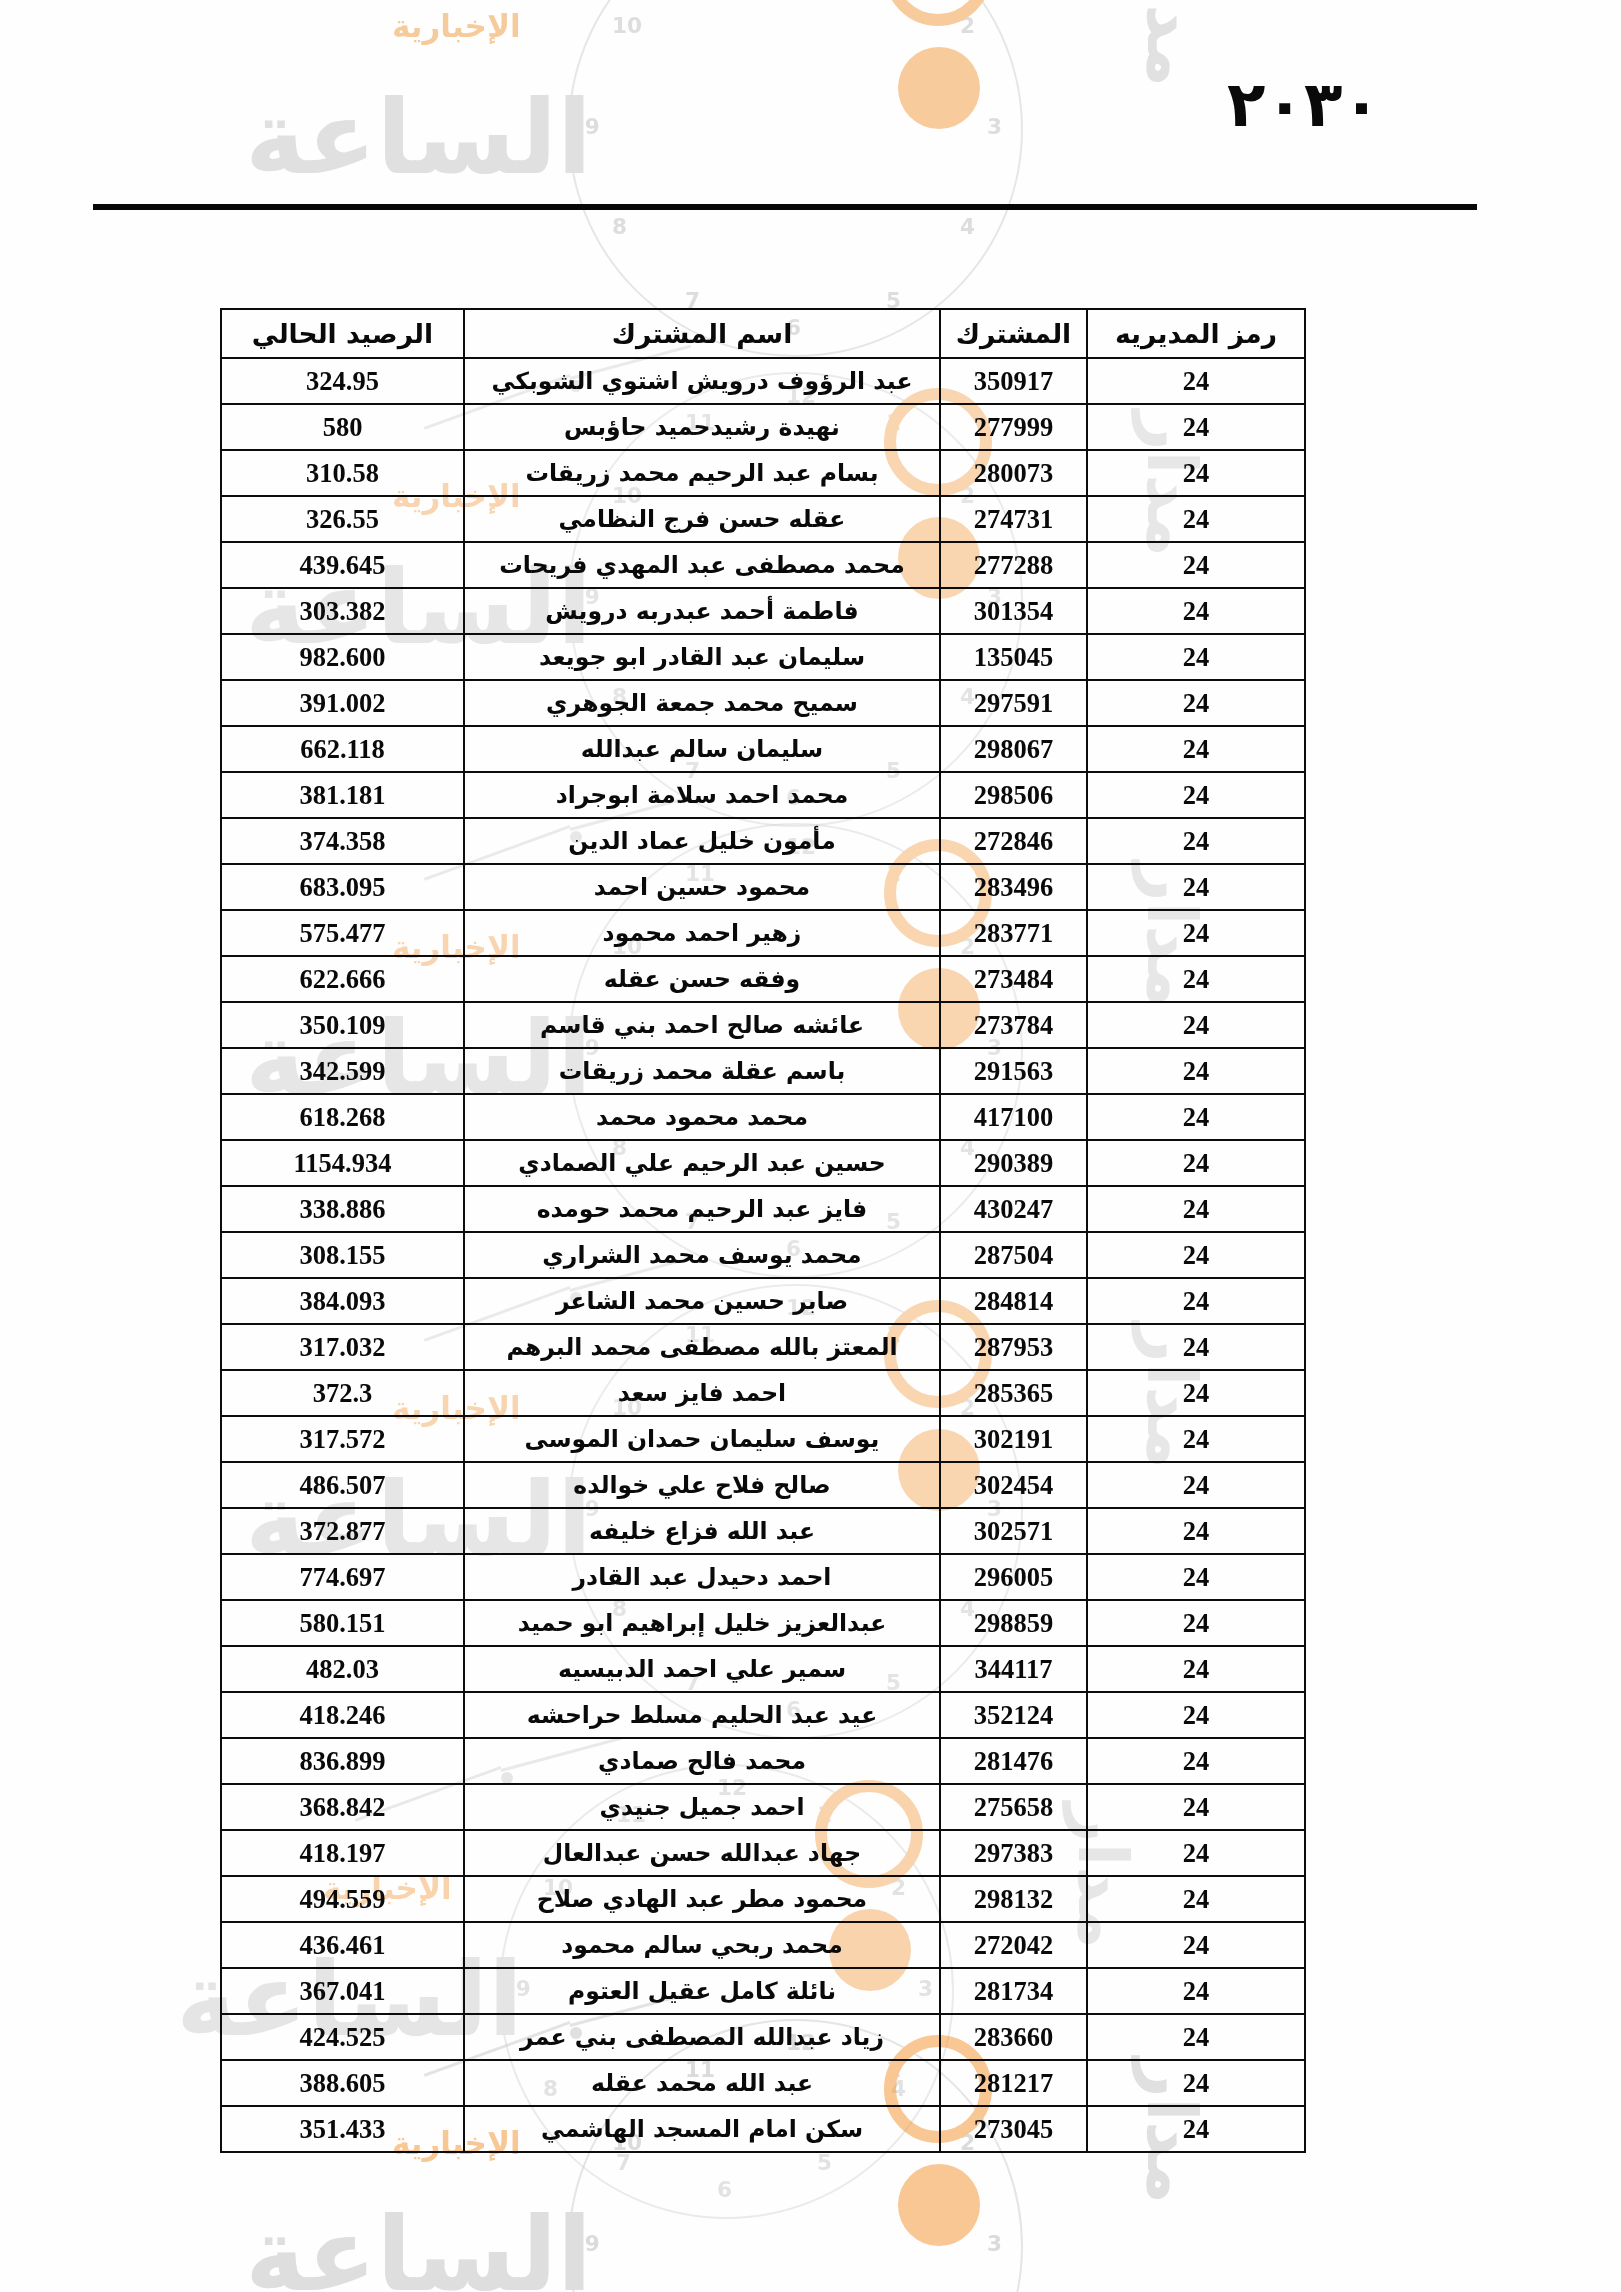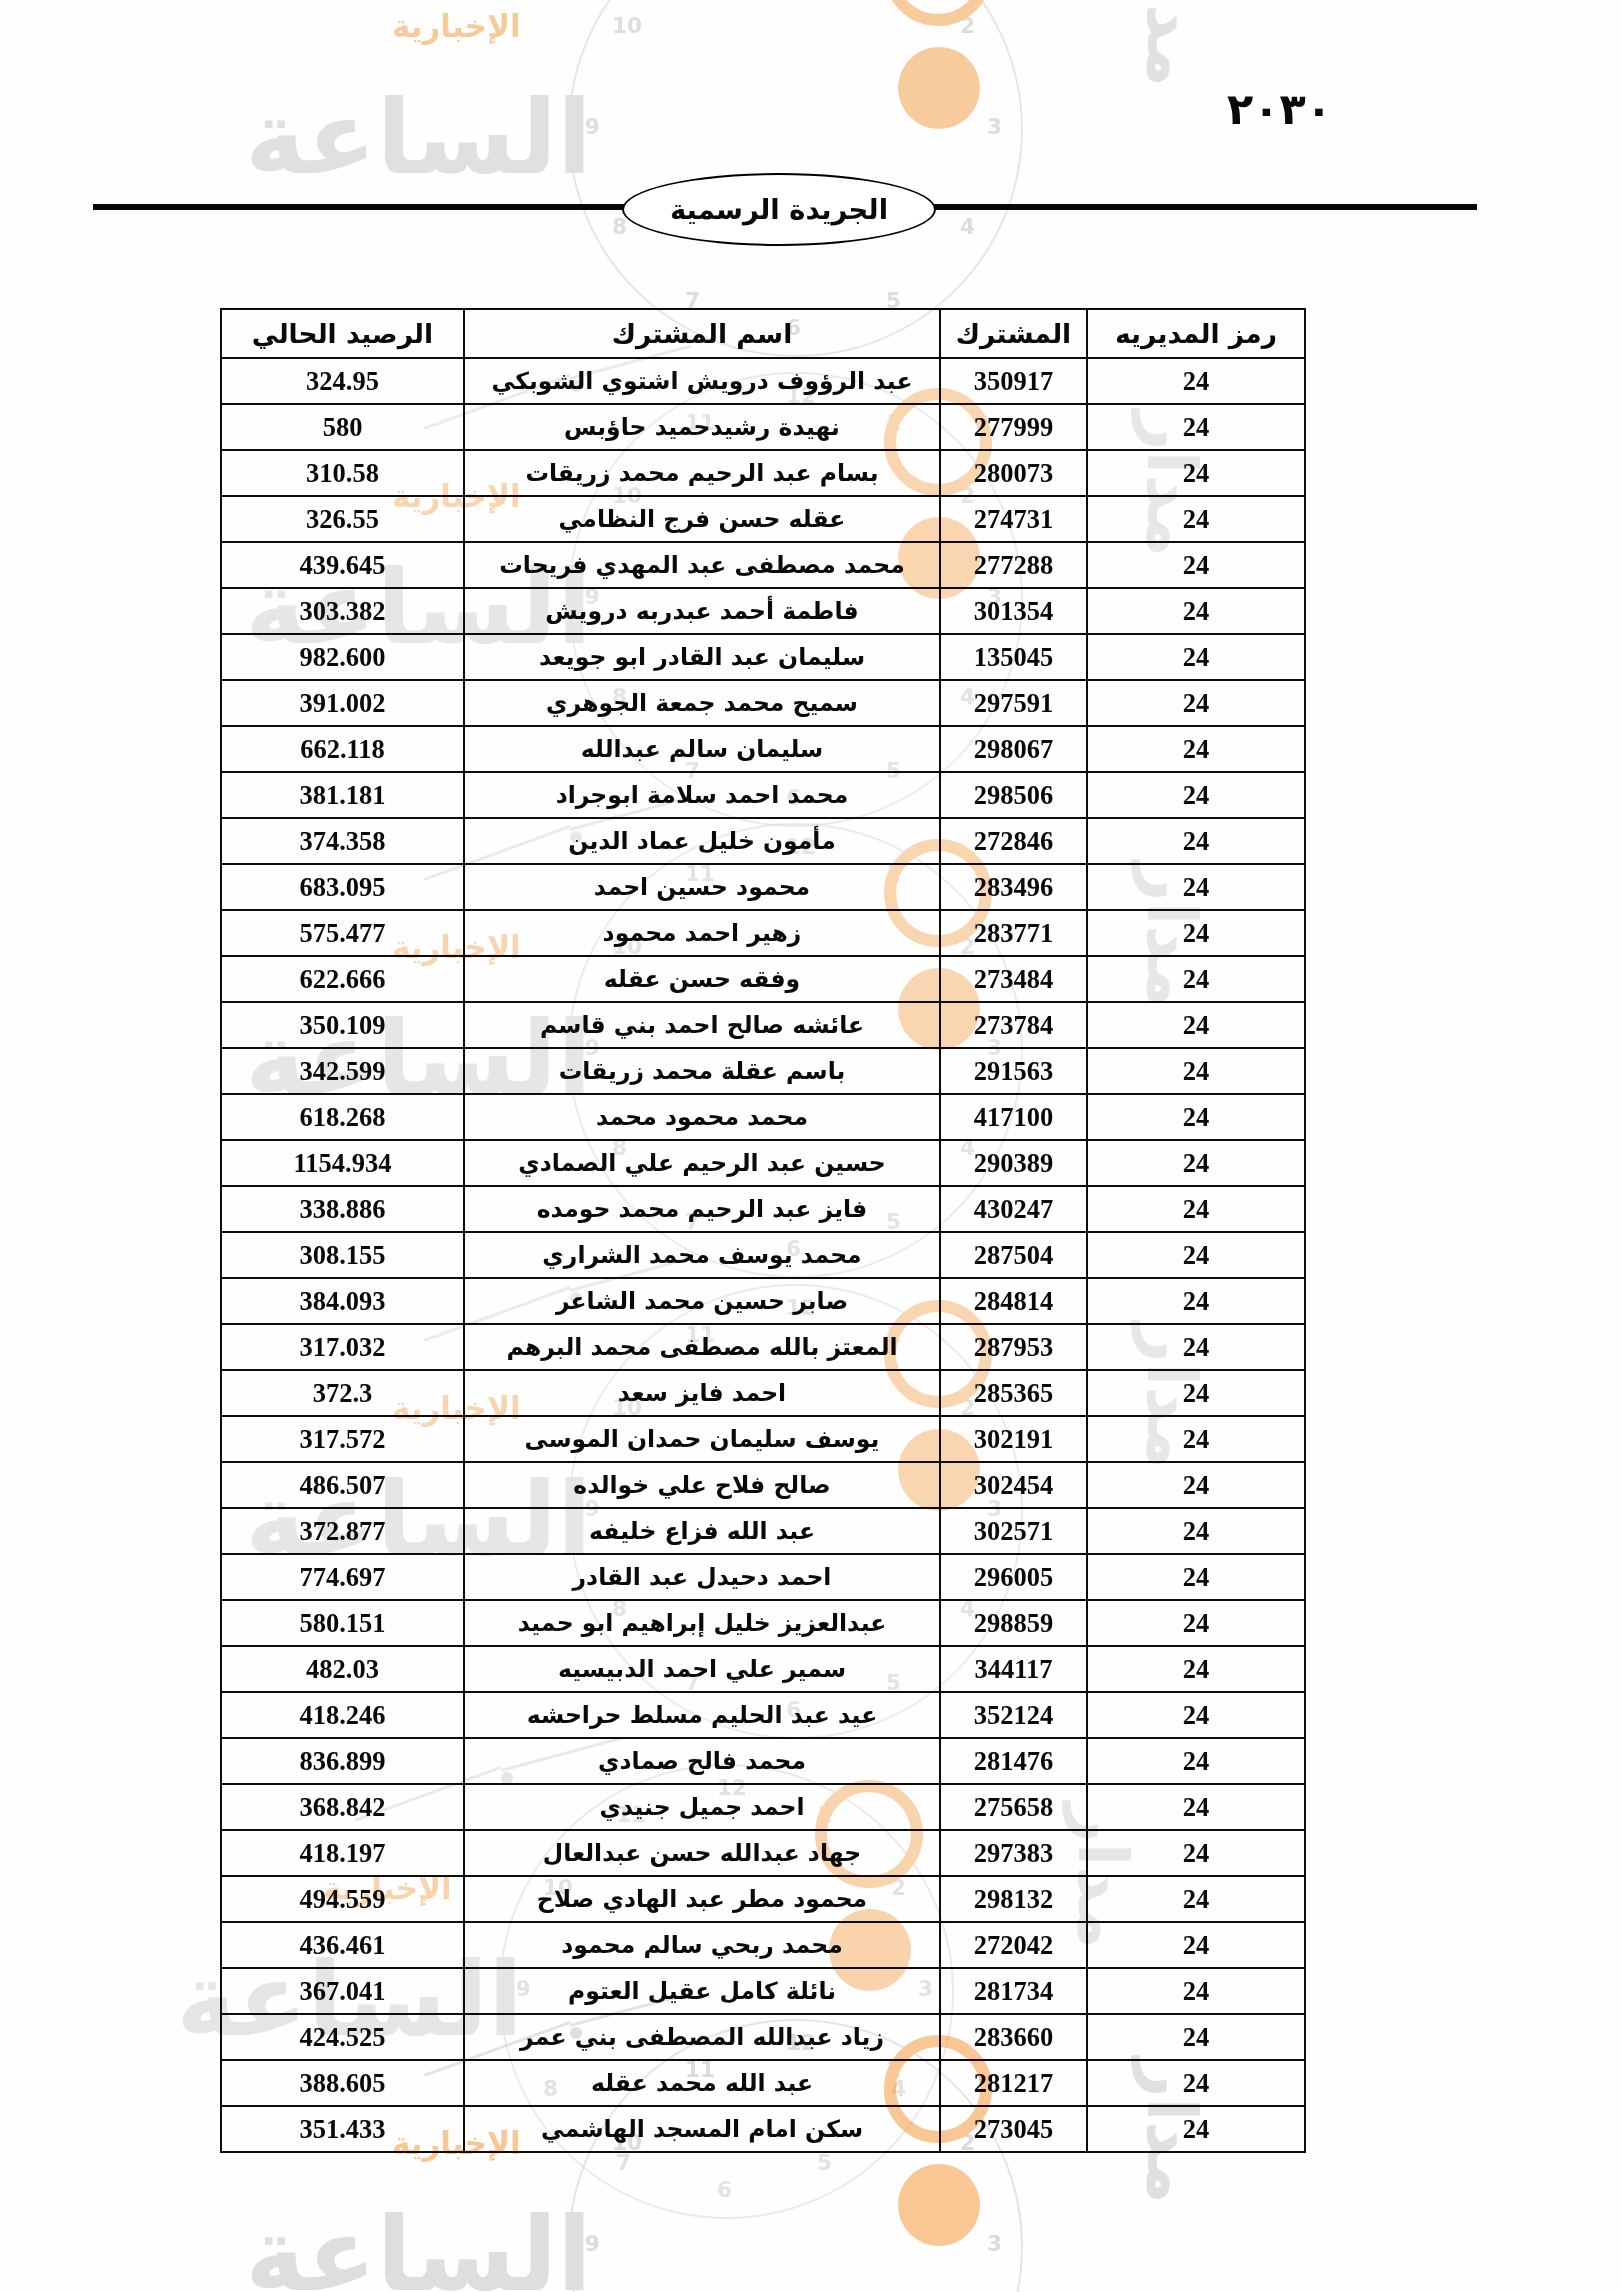--- a/index.html
+++ b/index.html
@@ -18,22 +18,22 @@
   .wm-hand2 { left:225px; top:223px; width:125px; height:2.9px; background:#cccccc; transform-origin:0 50%; transform:rotate(-15deg); }
   .wm-pin  { left:220px; top:218px; width:11.8px; height:11.8px; border-radius:50%; background:#c6c6c6; }
   .wm-ring { left:639px; top:15.7px; width:84px; height:84px; border:12.7px solid #f29a3d; border-radius:50%; background:transparent; }
   .wm-dot  { left:653px; top:145px; width:82px; height:82px; border-radius:50%; background:#f29a3d; }
   .wm-saa  { left:0; top:176px; font-size:102px; font-weight:bold; color:#c3c3c3; letter-spacing:2.9px; }
   .wm-news { left:147px; top:106px; font-size:31px; font-weight:bold; color:#f0993c; }
   .wm-madar{ left:887px; top:39px; font-size:69px; font-weight:bold; color:#c6c6c6; writing-mode:vertical-rl; }
 
   
   .page-num {
-    position:absolute; left:1227px; top:84px; z-index:1;
-    font-size:43px; font-weight:bold; letter-spacing:3.9px;
+    position:absolute; left:1227px; top:68px; z-index:1;
+    font-size:63px; font-weight:bold; letter-spacing:3.9px;
   }
   .top-rule { position:absolute; left:93px; top:204px; width:1384px; height:5.9px; background:#070707; z-index:1; }
   .oval {
     position:absolute; left:622px; top:173px; width:310px; height:69px; z-index:2;
     background:#ffffff; border:2.9px solid #000; border-radius:50%;
     display:flex; align-items:center; justify-content:center;
     font-size:27.4px; font-weight:bold;
   }
 
   
@@ -184,23 +184,20 @@
         <div class="wm-ring"></div>
         <div class="wm-dot"></div>
         <div class="wm-saa">الساعة</div>
         <div class="wm-madar">مدار</div>
         <div class="wm-news">الإخبارية</div>
       </div>
     </div>
 
   <div class="page-num">٢٠٣٠</div>
   <div class="top-rule"></div>
-  <div class="oval">
-    <span>الجريدة الرسمية</span>
-  </div>
 
   <table class="subs">
     <colgroup>
       <col style="width:218px">
         <col style="width:147px">
         <col style="width:476px">
         <col style="width:243px">
     </colgroup>
     <thead>
       <tr>

